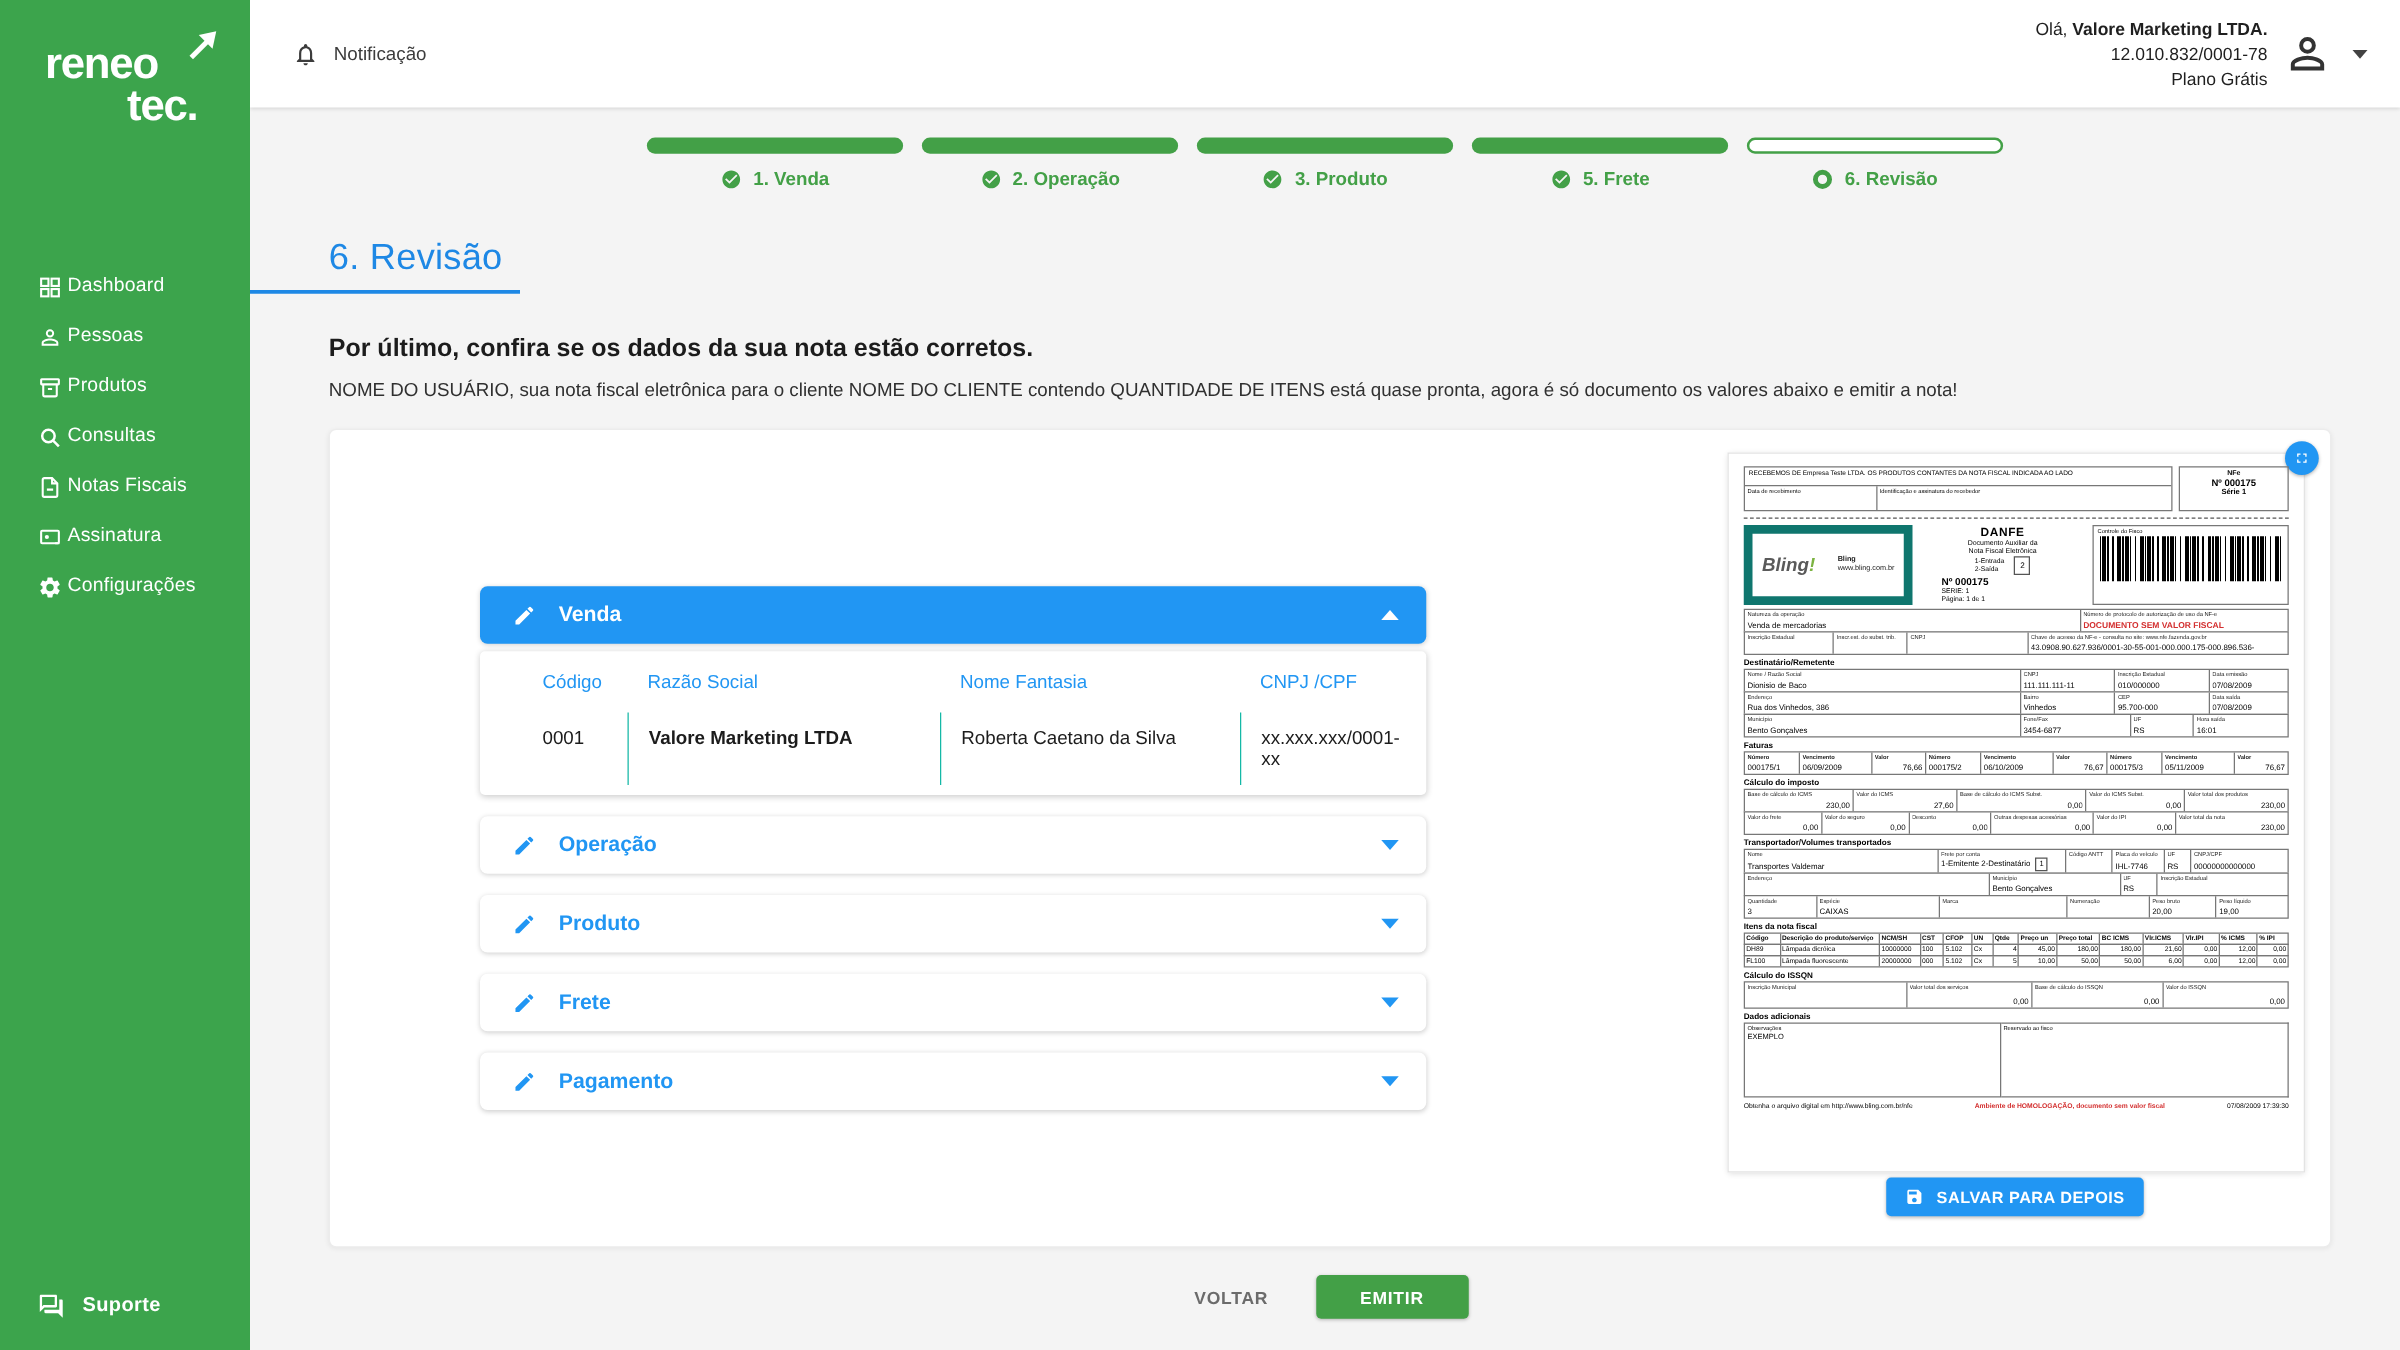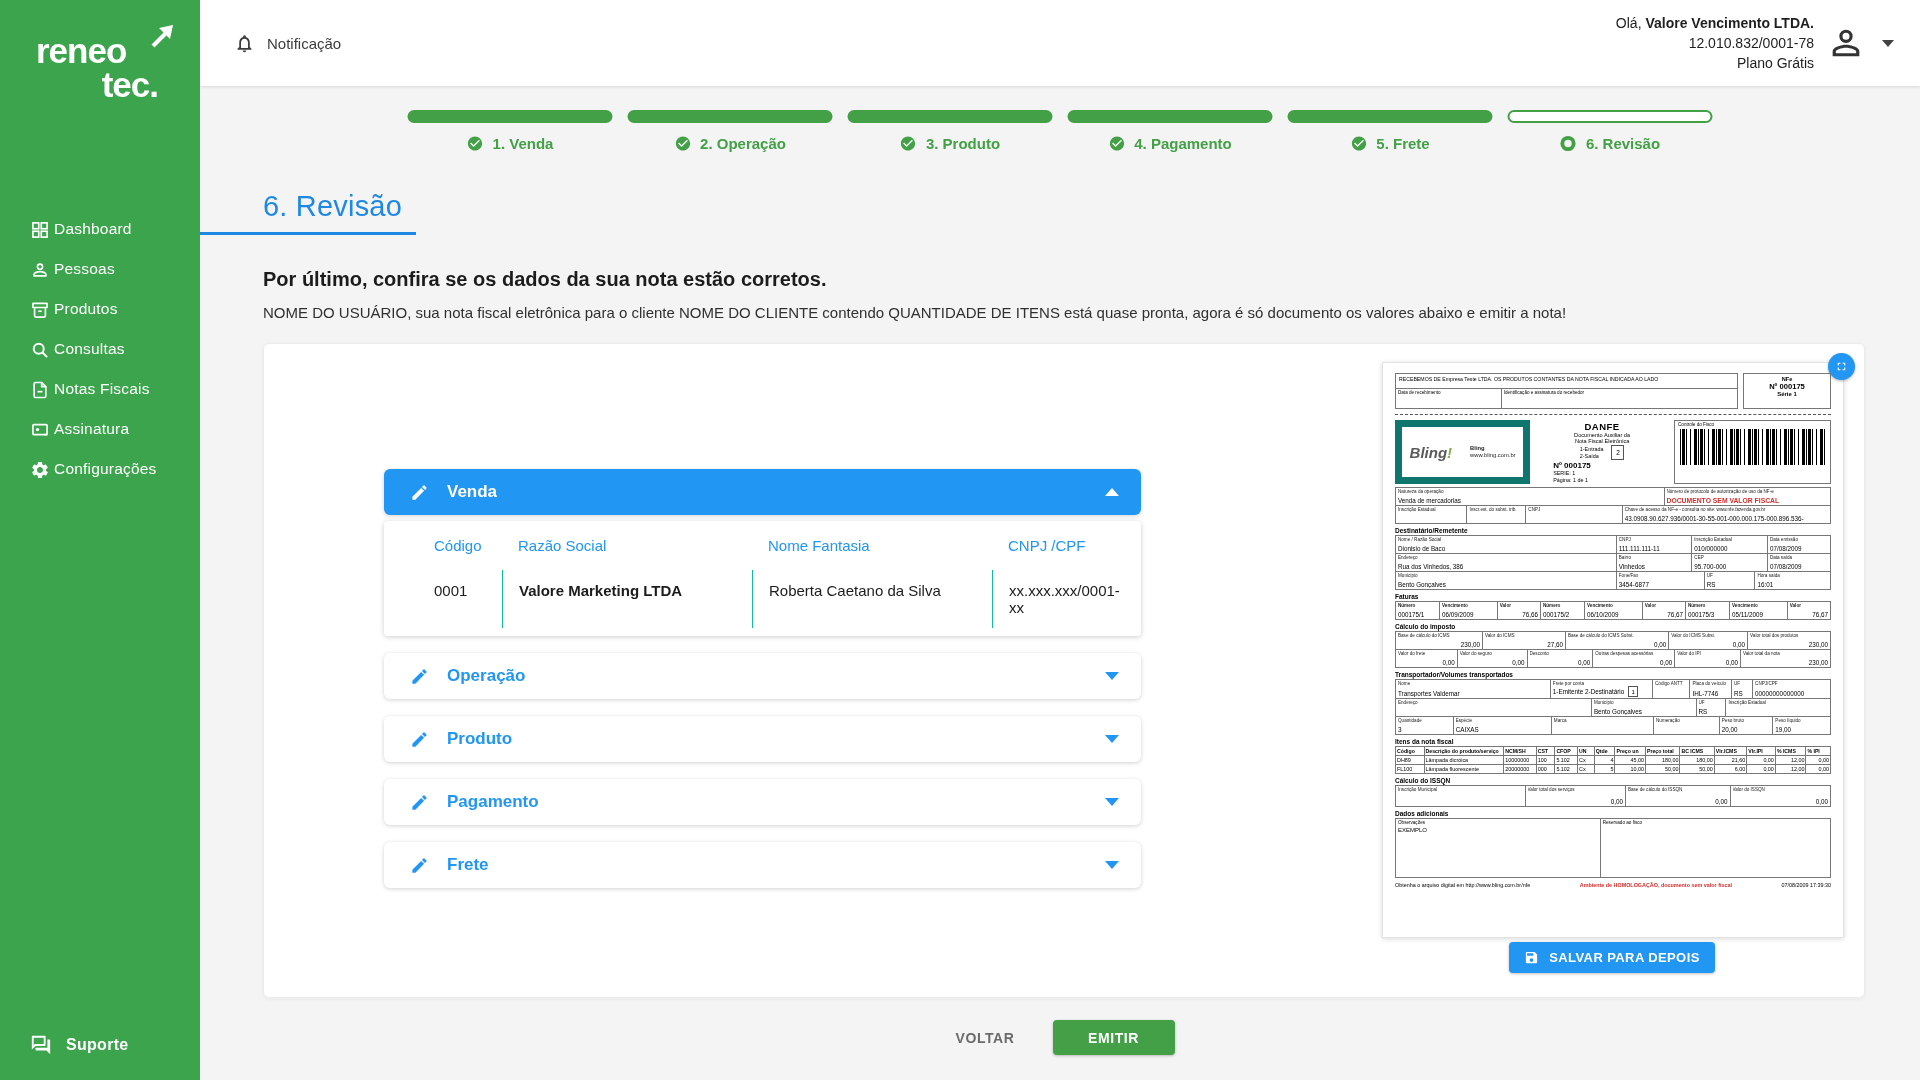--- a/index.html
+++ b/index.html
@@ -235,21 +235,21 @@
 
   <header class="topbar">
     <div class="notif">
       <svg width="21" height="21" viewBox="0 0 24 24" fill="#3c3c3c">
           <path d="M12 22c1.1 0 2-.9 2-2h-4c0 1.1.89 2 2 2zm6-6v-5c0-3.07-1.64-5.64-4.5-6.32V4c0-.83-.67-1.5-1.5-1.5s-1.5.67-1.5 1.5v.68C7.63 5.36 6 7.92 6 11v5l-2 2v1h16v-1l-2-2zm-2 1H8v-6c0-2.48 1.51-4.5 4-4.5s4 2.02 4 4.5v6z"></path>
         </svg>
       <span>Notificação</span>
     </div>
     <div class="profile">
       <div class="greeting">
-        <div><span>Olá, </span><b>Valore Vencimento LTDA.</b></div>
+        <div><span>Olá, </span><b>Valore Marketing LTDA.</b></div>
         <div>12.010.832/0001-78</div>
         <div>Plano Grátis</div>
       </div>
       <svg width="40" height="40" viewBox="0 0 24 24" fill="#333">
           <path d="M12 5.9a2.1 2.1 0 1 1 0 4.2 2.1 2.1 0 0 1 0-4.2m0 9c2.97 0 6.1 1.46 6.1 2.1v1.1H5.9V17c0-.64 3.13-2.1 6.1-2.1M12 4a4 4 0 1 0 0 8 4 4 0 0 0 0-8zm0 9c-2.67 0-8 1.34-8 4v3h16v-3c0-2.66-5.33-4-8-4z"></path>
         </svg>
       <div class="caret-down"></div>
     </div>
   </header>
 
@@ -274,29 +274,20 @@
           <span>2. Operação</span>
         </div>
       </div>
       <div class="step">
         <div class="bar"></div>
         <div class="cap">
           <svg width="17" height="17" viewBox="0 0 24 24" fill="#43A047">
               <path d="M12 2C6.48 2 2 6.48 2 12s4.48 10 10 10 10-4.48 10-10S17.52 2 12 2zm-2 15l-5-5 1.41-1.41L10 14.17l7.59-7.59L19 8l-9 9z"></path>
             </svg>
           <span>3. Produto</span>
-        </div>
-      </div>
-      <div class="step">
-        <div class="bar"></div>
-        <div class="cap">
-          <svg width="17" height="17" viewBox="0 0 24 24" fill="#43A047">
-              <path d="M12 2C6.48 2 2 6.48 2 12s4.48 10 10 10 10-4.48 10-10S17.52 2 12 2zm-2 15l-5-5 1.41-1.41L10 14.17l7.59-7.59L19 8l-9 9z"></path>
-            </svg>
-          <span>4. Pagamento</span>
         </div>
       </div>
       <div class="step">
         <div class="bar"></div>
         <div class="cap">
           <svg width="17" height="17" viewBox="0 0 24 24" fill="#43A047">
               <path d="M12 2C6.48 2 2 6.48 2 12s4.48 10 10 10 10-4.48 10-10S17.52 2 12 2zm-2 15l-5-5 1.41-1.41L10 14.17l7.59-7.59L19 8l-9 9z"></path>
             </svg>
           <span>5. Frete</span>
         </div>
@@ -352,28 +343,28 @@
           <svg width="19" height="19" viewBox="0 0 24 24" fill="#2196F3">
               <path d="M3 17.25V21h3.75L17.81 9.94l-3.75-3.75L3 17.25zM20.71 7.04c.39-.39.39-1.02 0-1.41l-2.34-2.34a1 1 0 0 0-1.41 0l-1.83 1.83 3.75 3.75 1.83-1.83z"></path>
             </svg>
           <span class="ttl">Produto</span>
           <div class="tri-down"></div>
         </div>
         <div class="acc-head">
           <svg width="19" height="19" viewBox="0 0 24 24" fill="#2196F3">
               <path d="M3 17.25V21h3.75L17.81 9.94l-3.75-3.75L3 17.25zM20.71 7.04c.39-.39.39-1.02 0-1.41l-2.34-2.34a1 1 0 0 0-1.41 0l-1.83 1.83 3.75 3.75 1.83-1.83z"></path>
             </svg>
-          <span class="ttl">Pagamento</span>
+          <span class="ttl">Frete</span>
           <div class="tri-down"></div>
         </div>
         <div class="acc-head">
           <svg width="19" height="19" viewBox="0 0 24 24" fill="#2196F3">
               <path d="M3 17.25V21h3.75L17.81 9.94l-3.75-3.75L3 17.25zM20.71 7.04c.39-.39.39-1.02 0-1.41l-2.34-2.34a1 1 0 0 0-1.41 0l-1.83 1.83 3.75 3.75 1.83-1.83z"></path>
             </svg>
-          <span class="ttl">Frete</span>
+          <span class="ttl">Pagamento</span>
           <div class="tri-down"></div>
         </div>
       </div>
 
       <div class="preview">
         <div class="expand-btn">
           <svg width="13" height="13" viewBox="0 0 24 24" fill="#fff">
               <path d="M7 14H5v5h5v-2H7v-3zm-2-4h2V7h3V5H5v5zm12 7h-3v2h5v-5h-2v3zM14 5v2h3v3h2V5h-5z"></path>
             </svg>
         </div>

